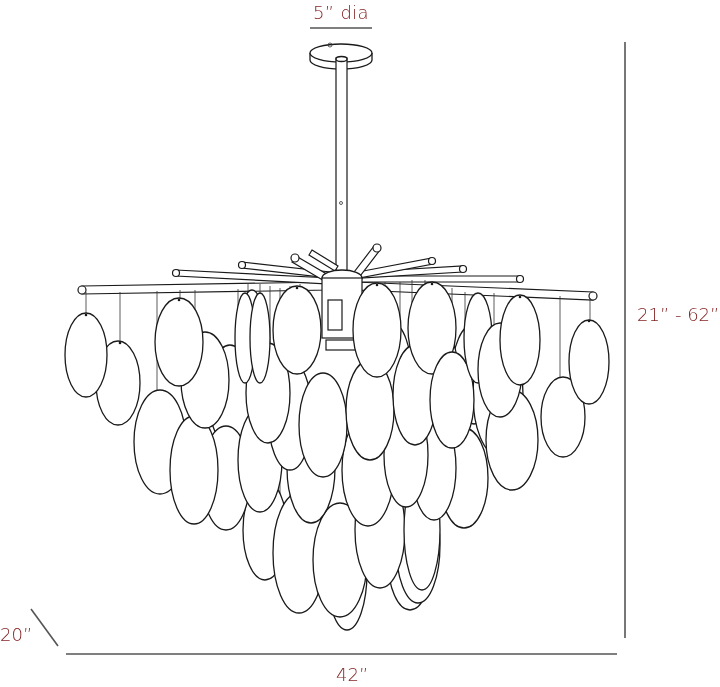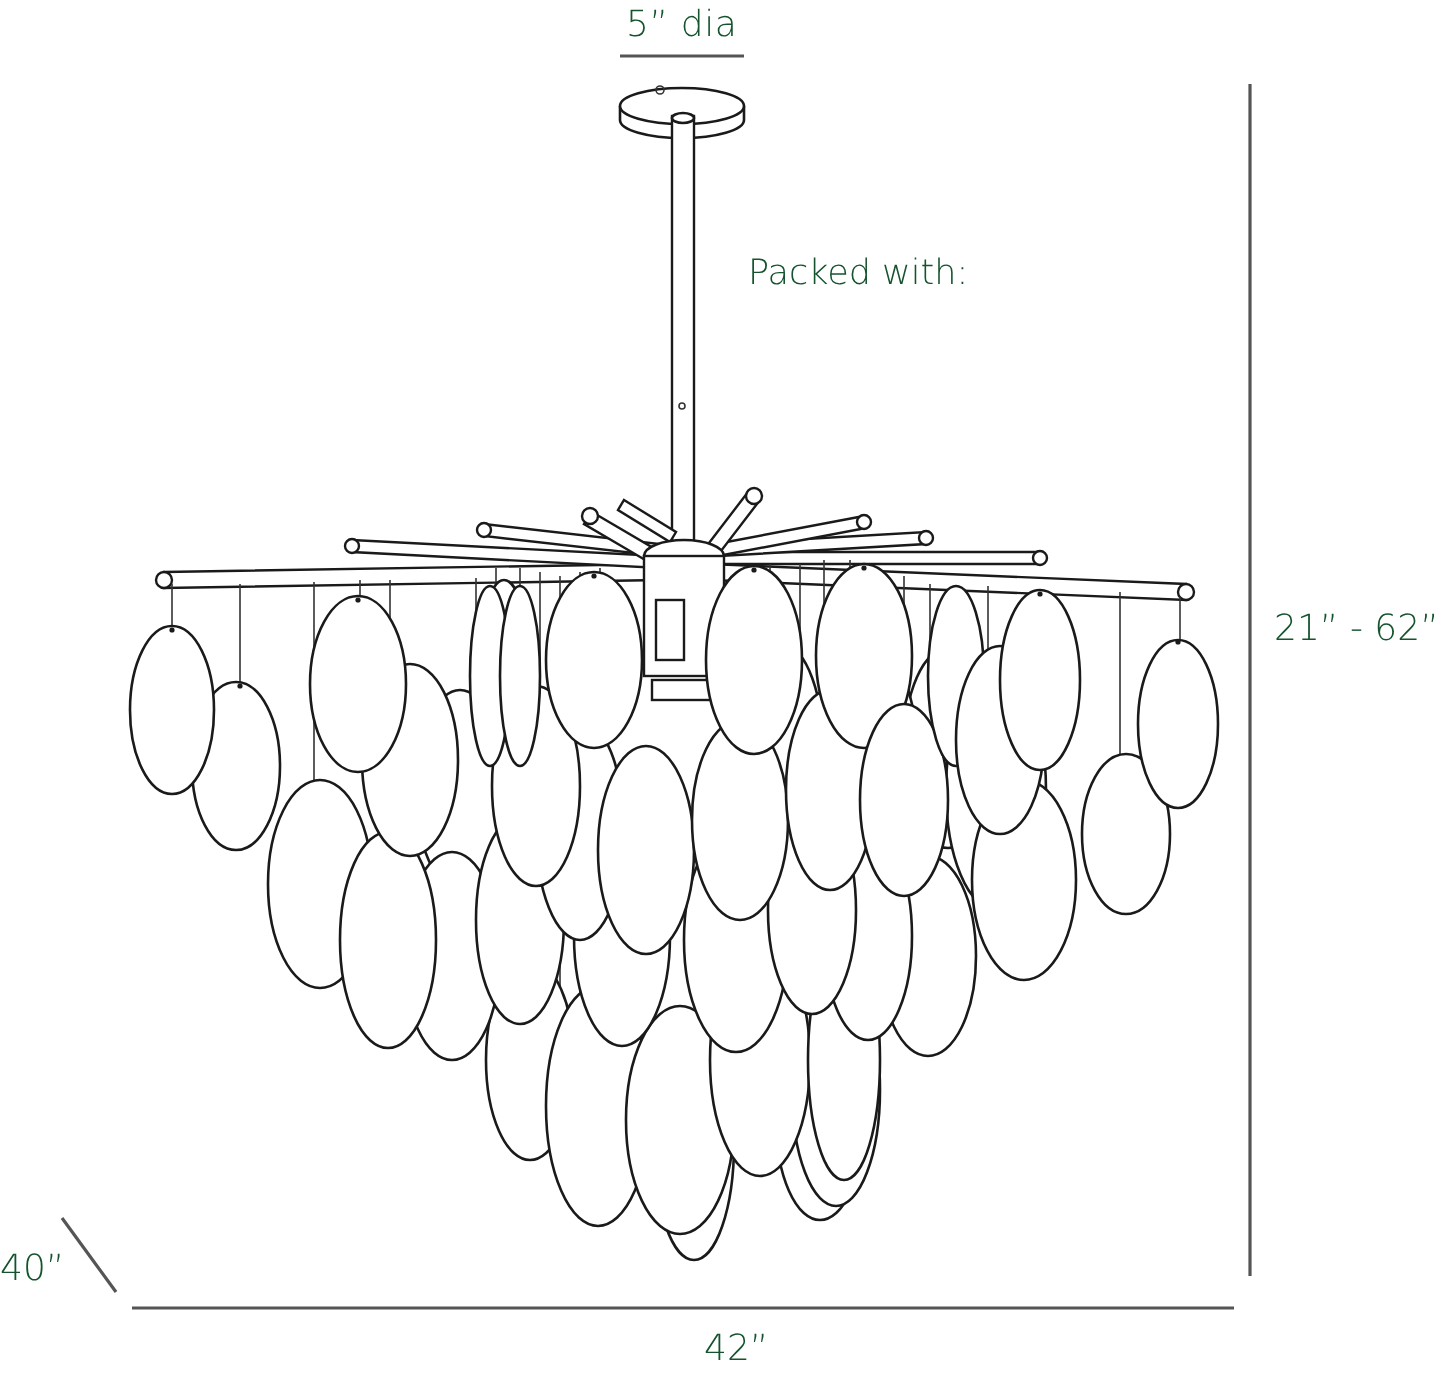--- a/index.html
+++ b/index.html
@@ -1,23 +1,23 @@
 <!DOCTYPE html>
 <html><head>
   <meta charset="utf-8">
   <style>
     html, body { margin: 0; padding: 0; background: #ffffff; }
     body { width: 720px; height: 687px; position: relative; overflow: hidden; font-family: "Liberation Sans", sans-serif; }
-    .label { position: absolute; color: #14532d; font-family: "DejaVu Sans", sans-serif; font-weight: 300; white-space: nowrap; line-height: 1; }
+    .label { position: absolute; color: #7f1d1d; font-family: "DejaVu Sans", sans-serif; font-weight: 300; white-space: nowrap; line-height: 1; }
     .lbl-dia { left: 313px; top: 4px; font-size: 18px; letter-spacing: 0.3px; }
     .lbl-packed { left: 374px; top: 125px; font-size: 17.5px; line-height: 24px; }
     .lbl-packed span { display: block; }
     .lbl-height { left: 637px; top: 306px; font-size: 18px; }
     .lbl-depth { left: 0px; top: 626px; font-size: 18px; }
-    .lbl-width { left: 336px; top: 666px; font-size: 18px; margin-left: 16px; }
+    .lbl-width { left: 336px; top: 666px; font-size: 18px; }
     svg.drawing { position: absolute; left: 0; top: 0; }
     .dim { stroke: #555; stroke-width: 1.6; fill: none; }
     .ln { stroke: #1a1a1a; stroke-width: 1.3; fill: #ffffff; }
     .thin { stroke: #333; stroke-width: 0.8; fill: none; }
     .rod { stroke: #1a1a1a; stroke-width: 1.2; fill: #ffffff; }
   </style>
 </head>
 <body>
 
 <svg class="drawing" width="720" height="687" viewBox="0 0 720 687" xmlns="http://www.w3.org/2000/svg">
@@ -161,18 +161,17 @@
     <circle cx="377" cy="285" r="1.3"></circle>
     <circle cx="432" cy="284" r="1.3"></circle>
     <circle cx="520" cy="297" r="1.3"></circle>
     <circle cx="589" cy="321" r="1.3"></circle>
   </g>
 </svg>
 
 <div class="label lbl-dia">5” dia</div>
 
 <div class="label lbl-packed">
-  <span>Packed with:</span>
 </div>
 
 <div class="label lbl-height">21” - 62”</div>
-<div class="label lbl-depth">40”</div>
+<div class="label lbl-depth">20”</div>
 <div class="label lbl-width">42”</div>
 
 </body></html>

